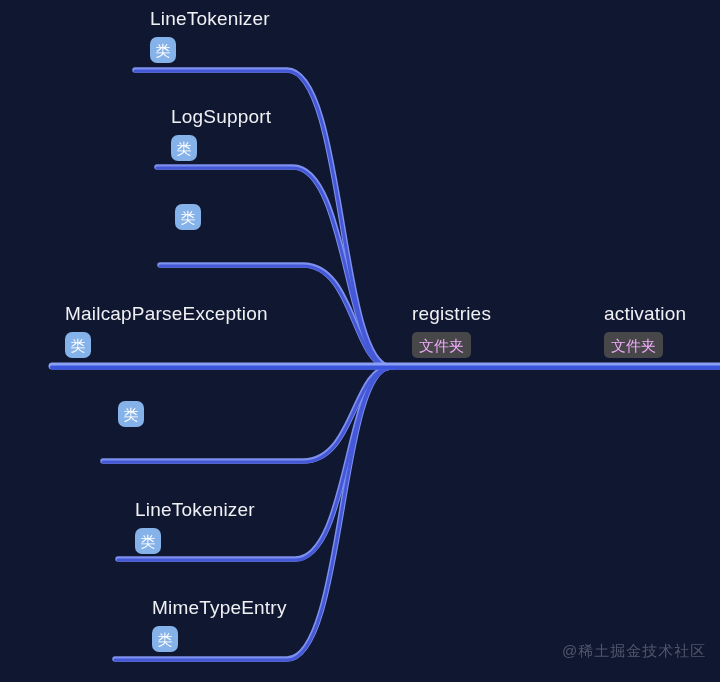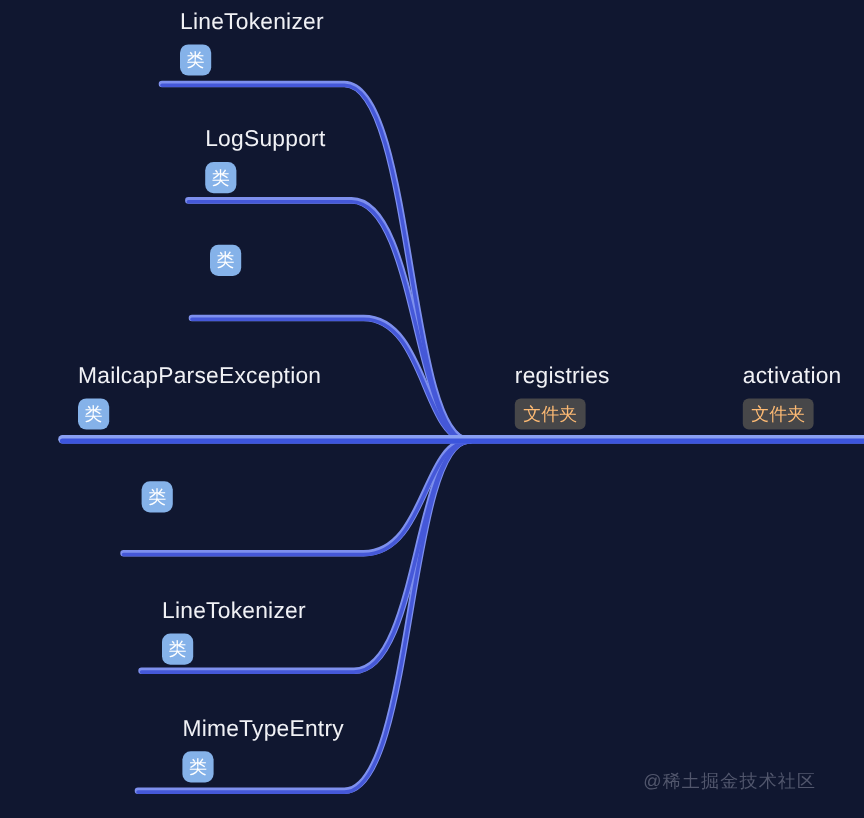--- a/index.html
+++ b/index.html
@@ -46,25 +46,25 @@
   }
   .badge.class{
     width:26px;height:26px;
     background:var(--class-badge-bg);
     color:#ffffff;
     border-radius:7px;
   }
   .badge.folder{
     height:26px;padding:0 7px;
     background:var(--folder-badge-bg);
-    color:#fdba74;
+    color:#f0abfc;
     border-radius:5px;
   }
   .watermark{
-    position:absolute;left:536px;top:642px;
+    position:absolute;left:562px;top:642px;
     color:var(--watermark);
     font-size:15px;letter-spacing:1px;
     white-space:nowrap;
   }
 </style>
 </head>
 <body>
 
 <div class="stage">
 
@@ -116,25 +116,25 @@
   <div class="node" style="left:135px;top:499px">
     <div class="label">LineTokenizer</div>
     <span class="badge class">类</span>
   </div>
 
   <div class="node" style="left:152px;top:597px">
     <div class="label">MimeTypeEntry</div>
     <span class="badge class">类</span>
   </div>
 
-  <div class="node" style="left:429px;top:303px">
+  <div class="node" style="left:412px;top:303px">
     <div class="label">registries</div>
     <span class="badge folder">文件夹</span>
   </div>
 
-  <div class="node" style="left:619px;top:303px">
+  <div class="node" style="left:604px;top:303px">
     <div class="label">activation</div>
     <span class="badge folder">文件夹</span>
   </div>
 
   <div class="watermark">@稀土掘金技术社区</div>
 
 </div>
 
 </body></html>

